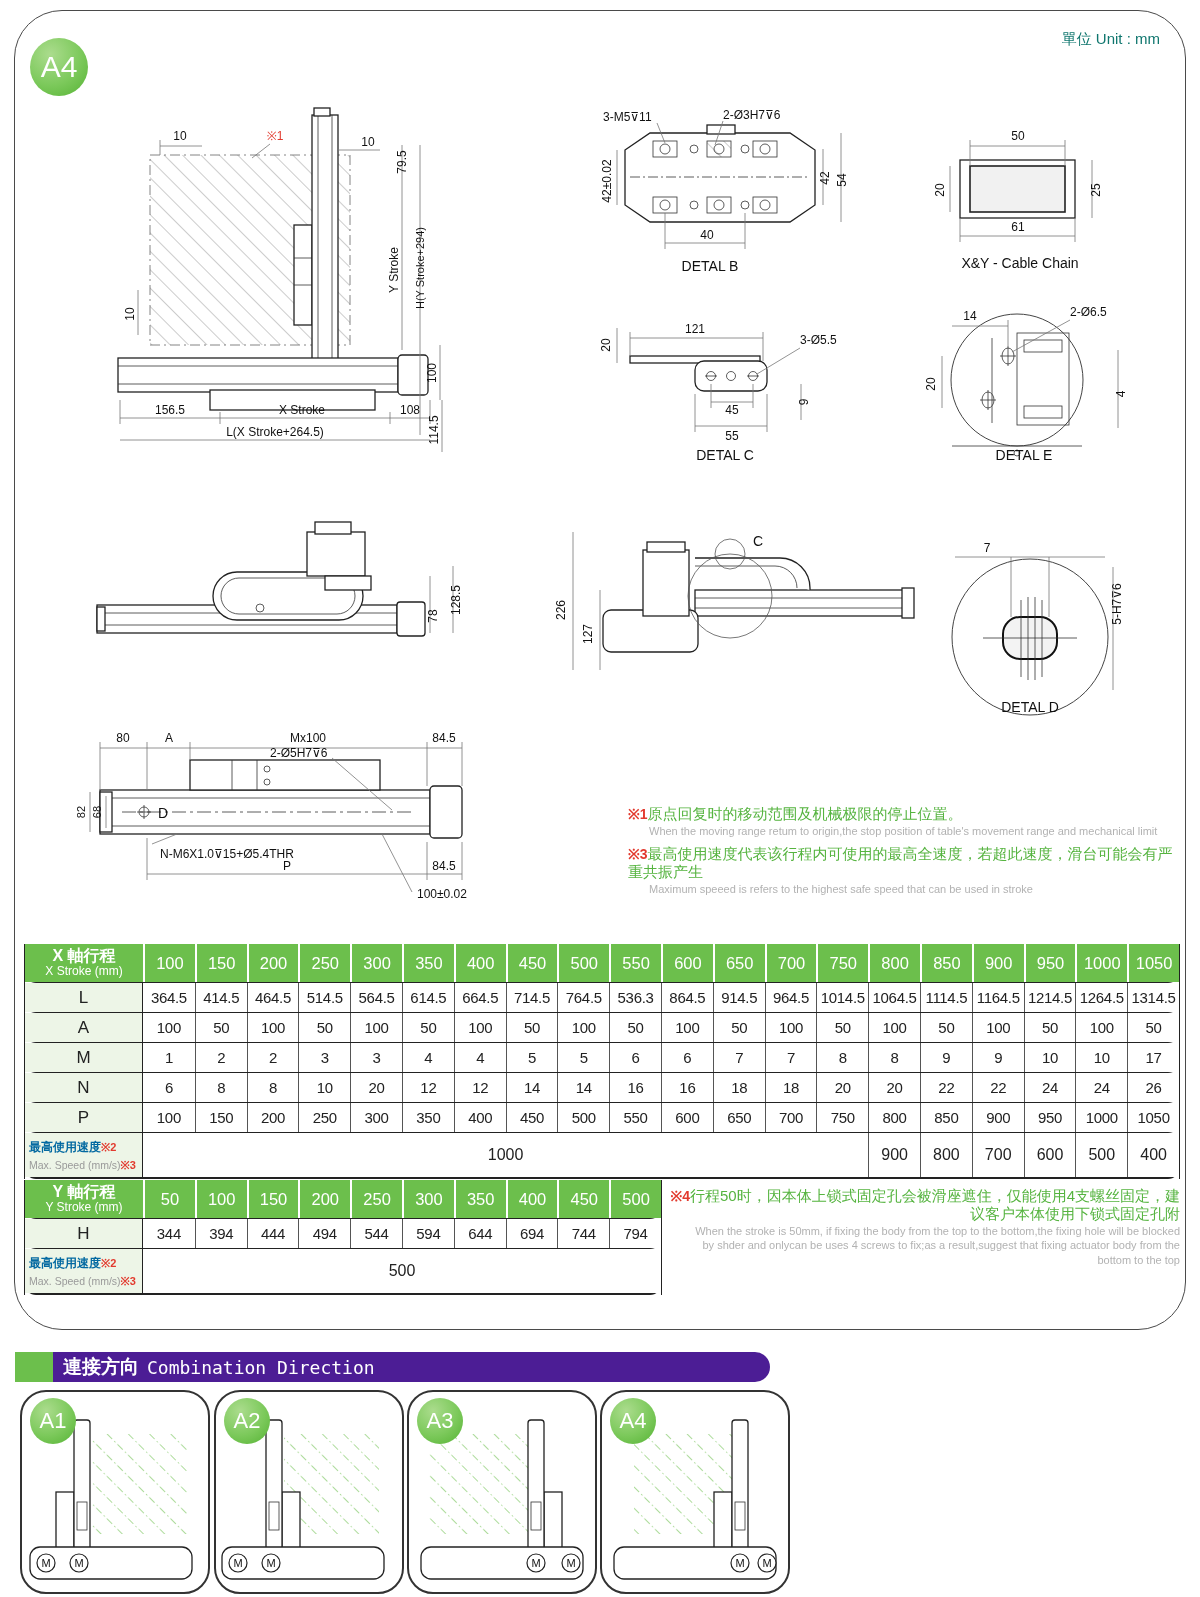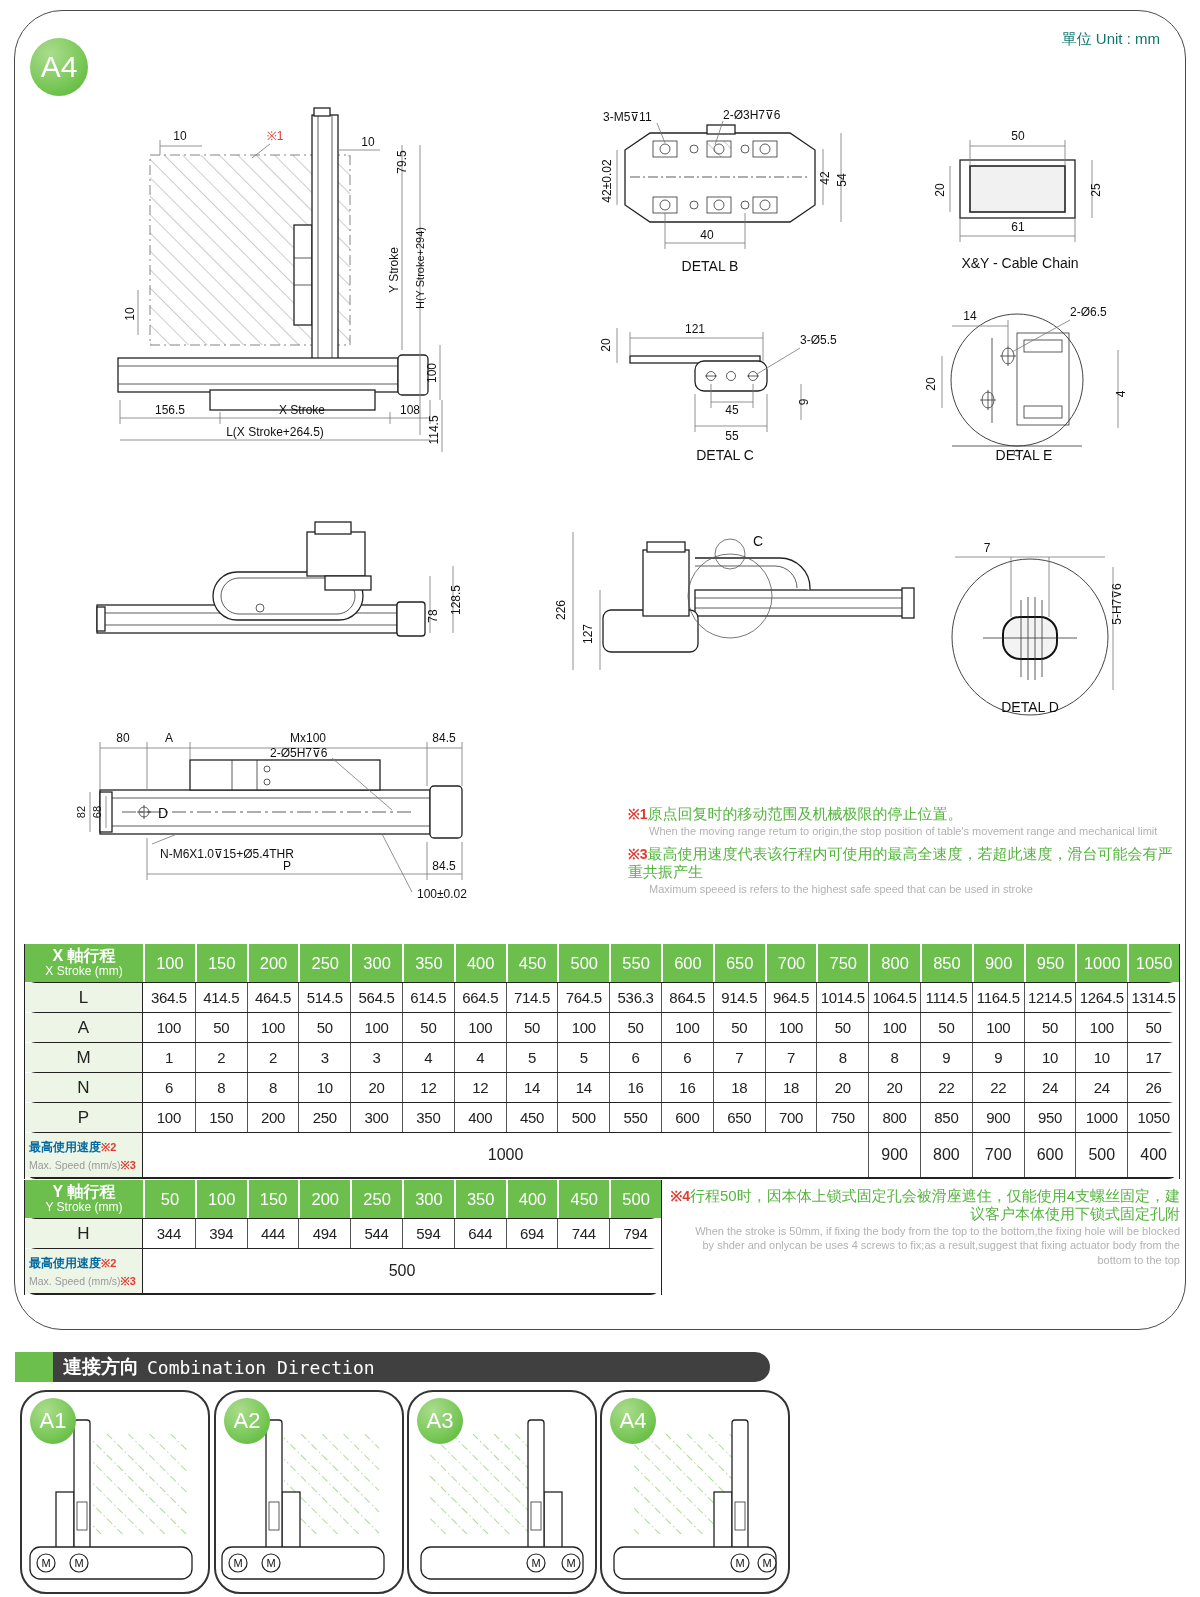--- a/index.html
+++ b/index.html
@@ -46,21 +46,21 @@
   .cells .cell{display:flex;align-items:center;justify-content:center;overflow:hidden;}
   .thead .cells .cell{background:#6cbf4c;color:#fff;font-size:16.5px;border-left:2px solid #fff;}
   .thead .cells .cell:first-child{border-left:2px solid #fff;}
   .tdata .cells .cell{font-size:15px;letter-spacing:-0.3px;border-left:1px solid #555;background:#fff;}
   .tdata .cells .cell:first-child{border-left:none;}
   .tspeed .cells .cell{font-size:16px;border-left:1px solid #555;background:#fff;}
   .tspeed .cells .cell:first-child{border-left:none;}
   
   .note4{position:absolute;left:666px;top:1186px;width:514px;text-align:right;}
   
-  .combo-bar{position:absolute;left:15px;top:1352px;width:755px;height:30px;background:#404040;display:flex;align-items:center;border-radius:15px;}
+  .combo-bar{position:absolute;left:15px;top:1352px;width:755px;height:30px;background:#4c1d95;display:flex;align-items:center;border-radius:15px;}
   .combo-green{width:38px;height:30px;background:#6cbf4c;margin-right:10px;}
   .combo-bar .zh{color:#fff;font-size:19px;font-weight:bold;margin-right:8px;}
   .combo-bar .en{color:#fff;font-size:18px;font-family:"DejaVu Sans Mono",monospace;}
   .panel{position:absolute;top:1390px;width:186px;height:200px;border:2px solid #333;border-radius:26px;background:#fff;}
   .panel .badge{left:8px;top:6px;width:46px;height:46px;font-size:22px;}
   .panel svg{left:0;top:0;}
 </style>
 </head>
 <body>
 

